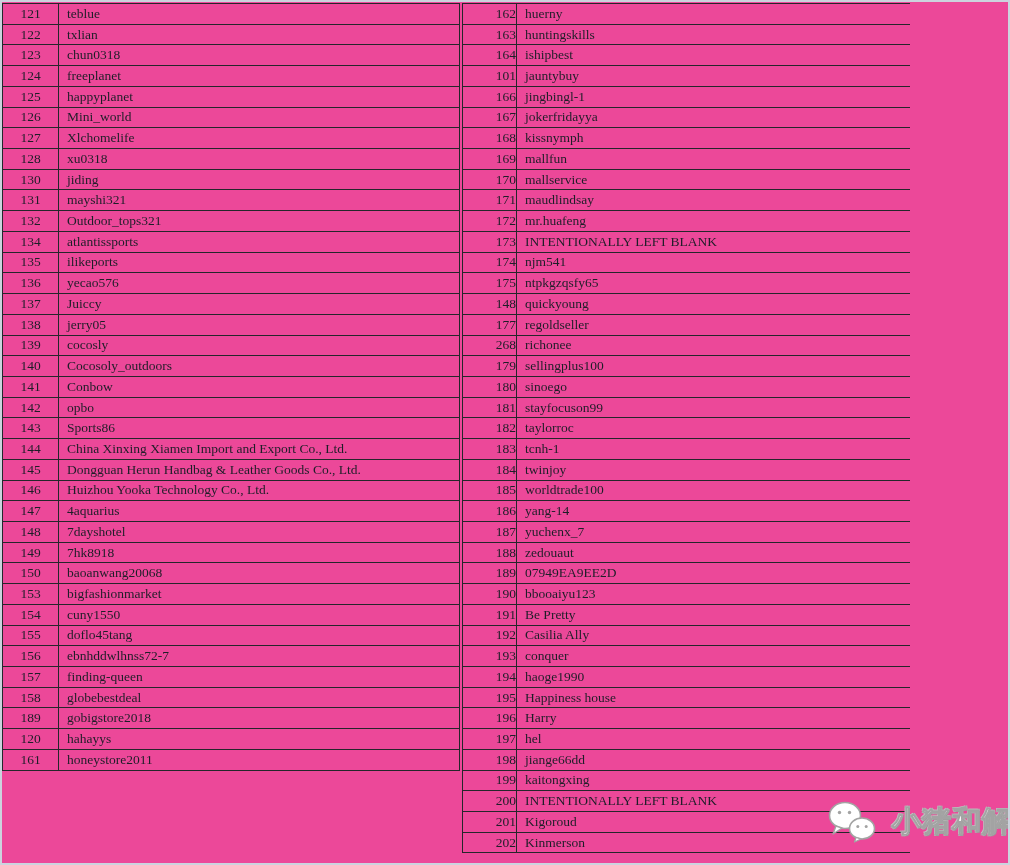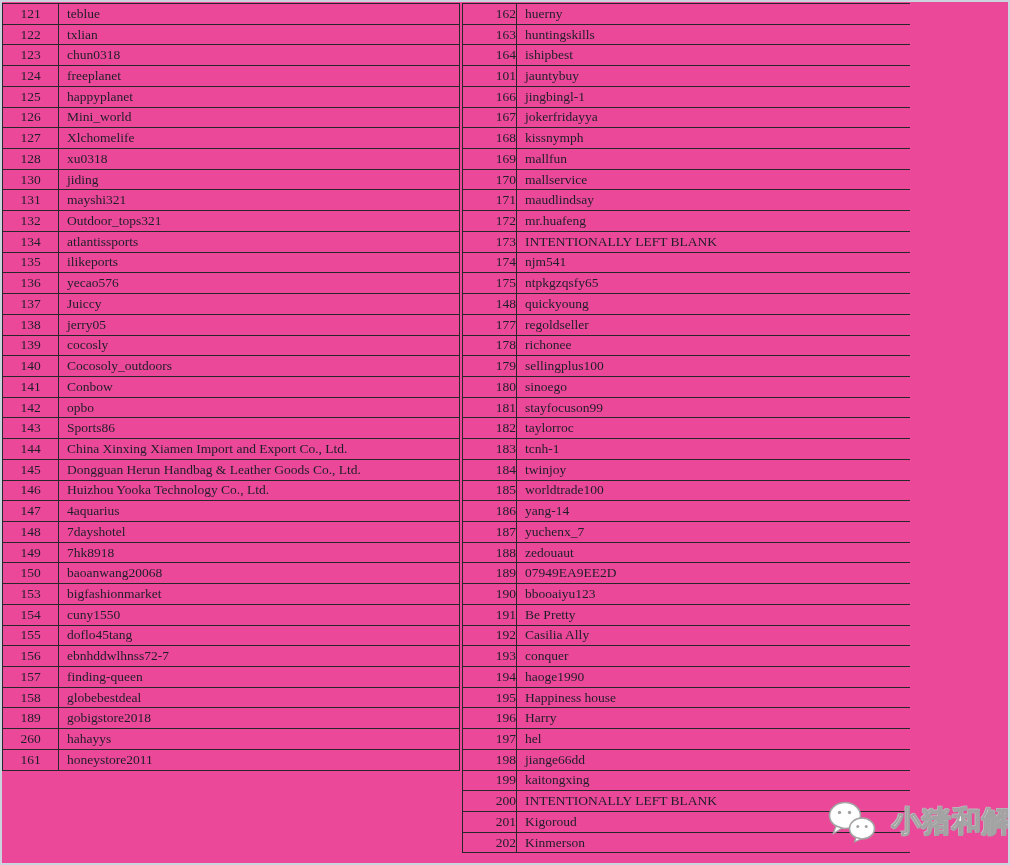--- a/index.html
+++ b/index.html
@@ -239,21 +239,21 @@
         <td class="num">158</td>
         <td class="name">globebestdeal</td>
       </tr>
 
       <tr>
         <td class="num">189</td>
         <td class="name">gobigstore2018</td>
       </tr>
 
       <tr>
-        <td class="num">260</td>
+        <td class="num">120</td>
         <td class="name">hahayys</td>
       </tr>
 
       <tr>
         <td class="num">161</td>
         <td class="name">honeystore2011</td>
       </tr>
     </tbody>
   </table>
 
@@ -334,21 +334,21 @@
         <td class="num">148</td>
         <td class="name">quickyoung</td>
       </tr>
 
       <tr>
         <td class="num">177</td>
         <td class="name">regoldseller</td>
       </tr>
 
       <tr>
-        <td class="num">178</td>
+        <td class="num">268</td>
         <td class="name">richonee</td>
       </tr>
 
       <tr>
         <td class="num">179</td>
         <td class="name">sellingplus100</td>
       </tr>
 
       <tr>
         <td class="num">180</td>

